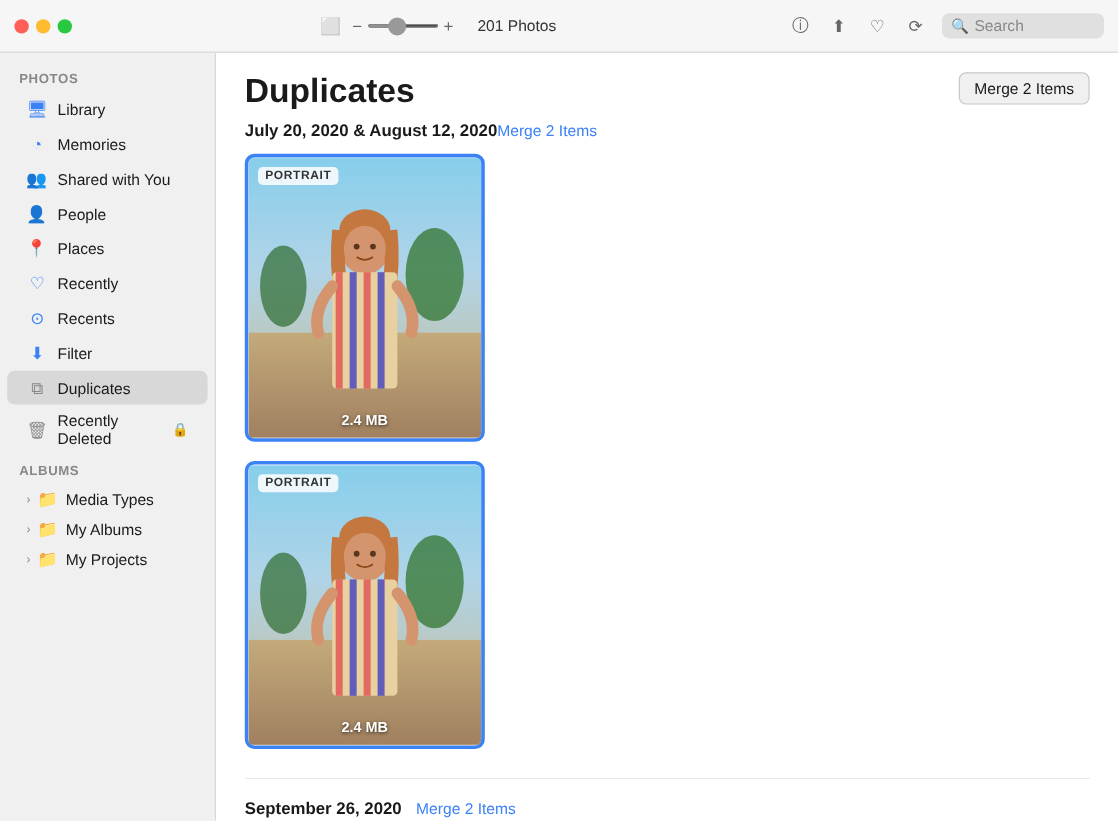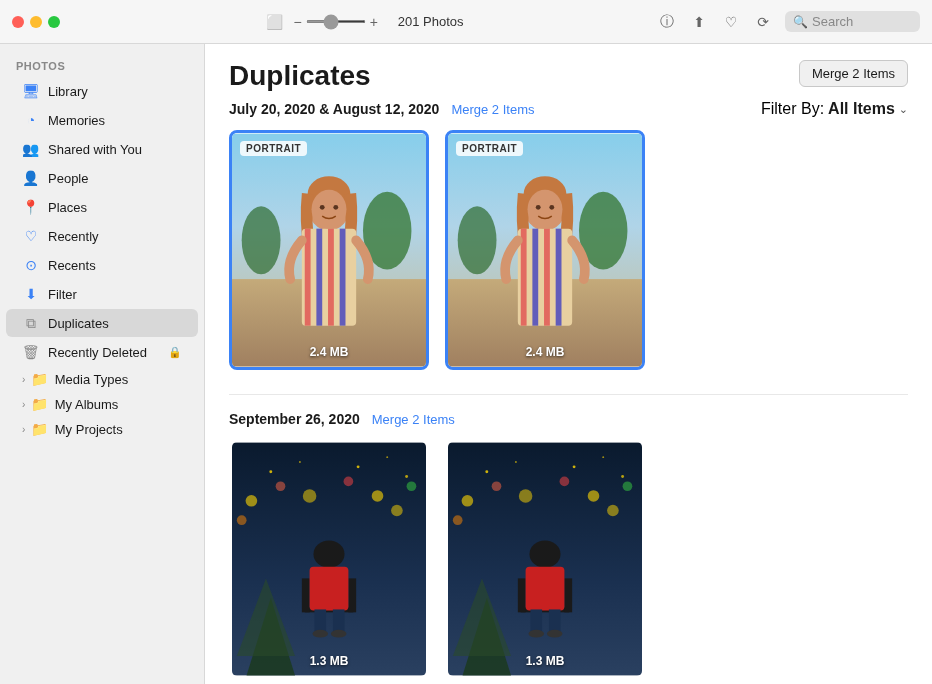--- a/index.html
+++ b/index.html
@@ -103,21 +103,21 @@
 
     
     .main-layout {
       display: flex;
       flex: 1;
       overflow: hidden;
     }
 
     
     .sidebar {
-      width: 205px;
+      width: 180px;
       background: #f0f0f0;
       border-right: 1px solid #d8d8d8;
       overflow-y: auto;
       flex-shrink: 0;
       padding: 8px 0;
     }
     .sidebar-section-label {
       font-size: 11px;
       font-weight: 600;
       color: #888;
@@ -199,21 +199,21 @@
 
     .group-header {
       display: flex;
       align-items: center;
       gap: 12px;
       margin-bottom: 12px;
     }
     .group-header-right {
       display: flex;
       align-items: center;
-      gap: 12px;
+      gap: 0;
       width: 100%;
     }
     .group-date {
       font-size: 14px;
       font-weight: 600;
       color: #1a1a1a;
     }
     .merge-link {
       font-size: 13px;
       color: #3b82f6;
@@ -225,20 +225,21 @@
     .filter-chevron { color: #555; font-size: 11px; cursor: pointer; }
 
     
     .photo-group {
       margin-bottom: 24px;
     }
     .photo-row {
       display: flex;
       gap: 16px;
       margin-bottom: 0;
+      flex-direction: column;
     }
     .photo-card {
       position: relative;
       width: 200px;
       height: 240px;
       border-radius: 8px;
       overflow: hidden;
       border: 3px solid transparent;
       cursor: pointer;
       flex-shrink: 0;
@@ -347,20 +348,21 @@
     <div class="sidebar-item active">
       <span class="item-icon gray">⧉</span>
       <span>Duplicates</span>
     </div>
     <div class="sidebar-item">
       <span class="item-icon gray">🗑</span>
       <span>Recently Deleted</span>
       <span class="lock-icon">🔒</span>
     </div>
 
+    <div class="sidebar-section-label">Albums</div>
     <div class="sidebar-group-item">
       <span class="chevron-icon">›</span>
       <span class="folder-icon">📁</span>
       <span>Media Types</span>
     </div>
     <div class="sidebar-group-item">
       <span class="chevron-icon">›</span>
       <span class="folder-icon">📁</span>
       <span>My Albums</span>
     </div>
@@ -376,25 +378,20 @@
     <div class="content-header">
       <h1 class="page-title">Duplicates</h1>
       <button class="merge-btn-top">Merge 2 Items</button>
     </div>
 
     <div class="photo-group">
       <div class="group-header">
         <div class="group-header-right">
           <span class="group-date">July 20, 2020 &amp; August 12, 2020</span>
           <span class="merge-link">Merge 2 Items</span>
-          <div style="margin-left:auto; display:flex; align-items:center; gap:4px;">
-            <span class="filter-label">Filter By:</span>
-            <span class="filter-value">All Items</span>
-            <span class="filter-chevron">⌄</span>
-          </div>
         </div>
       </div>
       <div class="photo-row">
 
         <div class="photo-card selected">
           <svg class="photo-canvas" viewBox="0 0 200 240" xmlns="http://www.w3.org/2000/svg">
 
             <defs>
               <linearGradient id="sky1" x1="0" y1="0" x2="0" y2="1">
                 <stop offset="0%" stop-color="#87CEEB"></stop>

